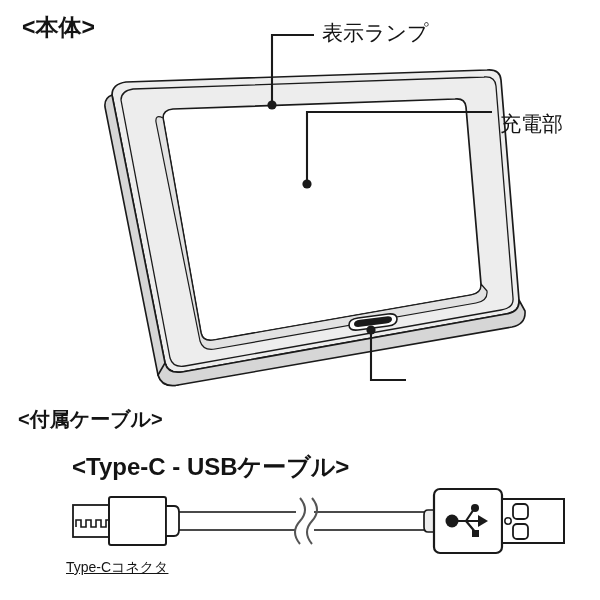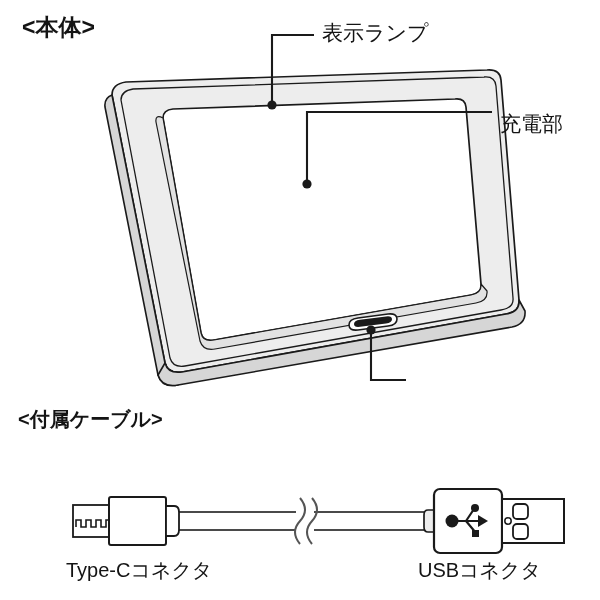--- a/index.html
+++ b/index.html
@@ -44,22 +44,23 @@
   }
   .heading-cable-title {
     font-size: 24px;
     font-weight: bold;
   }
   .callout {
     font-size: 21px;
     font-weight: normal;
   }
   .conn-label {
-    font-size: 20px;
+    font-size: 14px;
     font-weight: normal;
+    text-decoration: underline;
   }
 </style>
 </head>
 <body>
 
 <div id="page">
 
   <svg class="layer" viewBox="0 0 600 600">
 
     <path d="M 112 95
@@ -201,19 +202,19 @@
 
     <div class="txt heading-main" style="left:22px; top:16px;">&lt;本体&gt;</div>
 
     <div class="txt callout" style="left:322px; top:22px;">表示ランプ</div>
 
     <div class="txt callout" style="left:500px; top:113px;">充電部</div>
 
 
     <div class="txt heading-sub" style="left:18px; top:409px;">&lt;付属ケーブル&gt;</div>
 
+    <div class="txt heading-cable-title" style="left:72px; top:455px;">&lt;Type-C - USBケーブル&gt;</div>
 
     <div class="txt conn-label" style="left:66px; top:560px;">Type-Cコネクタ</div>
 
-    <div class="txt conn-label" style="left:418px; top:560px;">USBコネクタ</div>
   </div>
 
 </div>
 
 </body></html>

